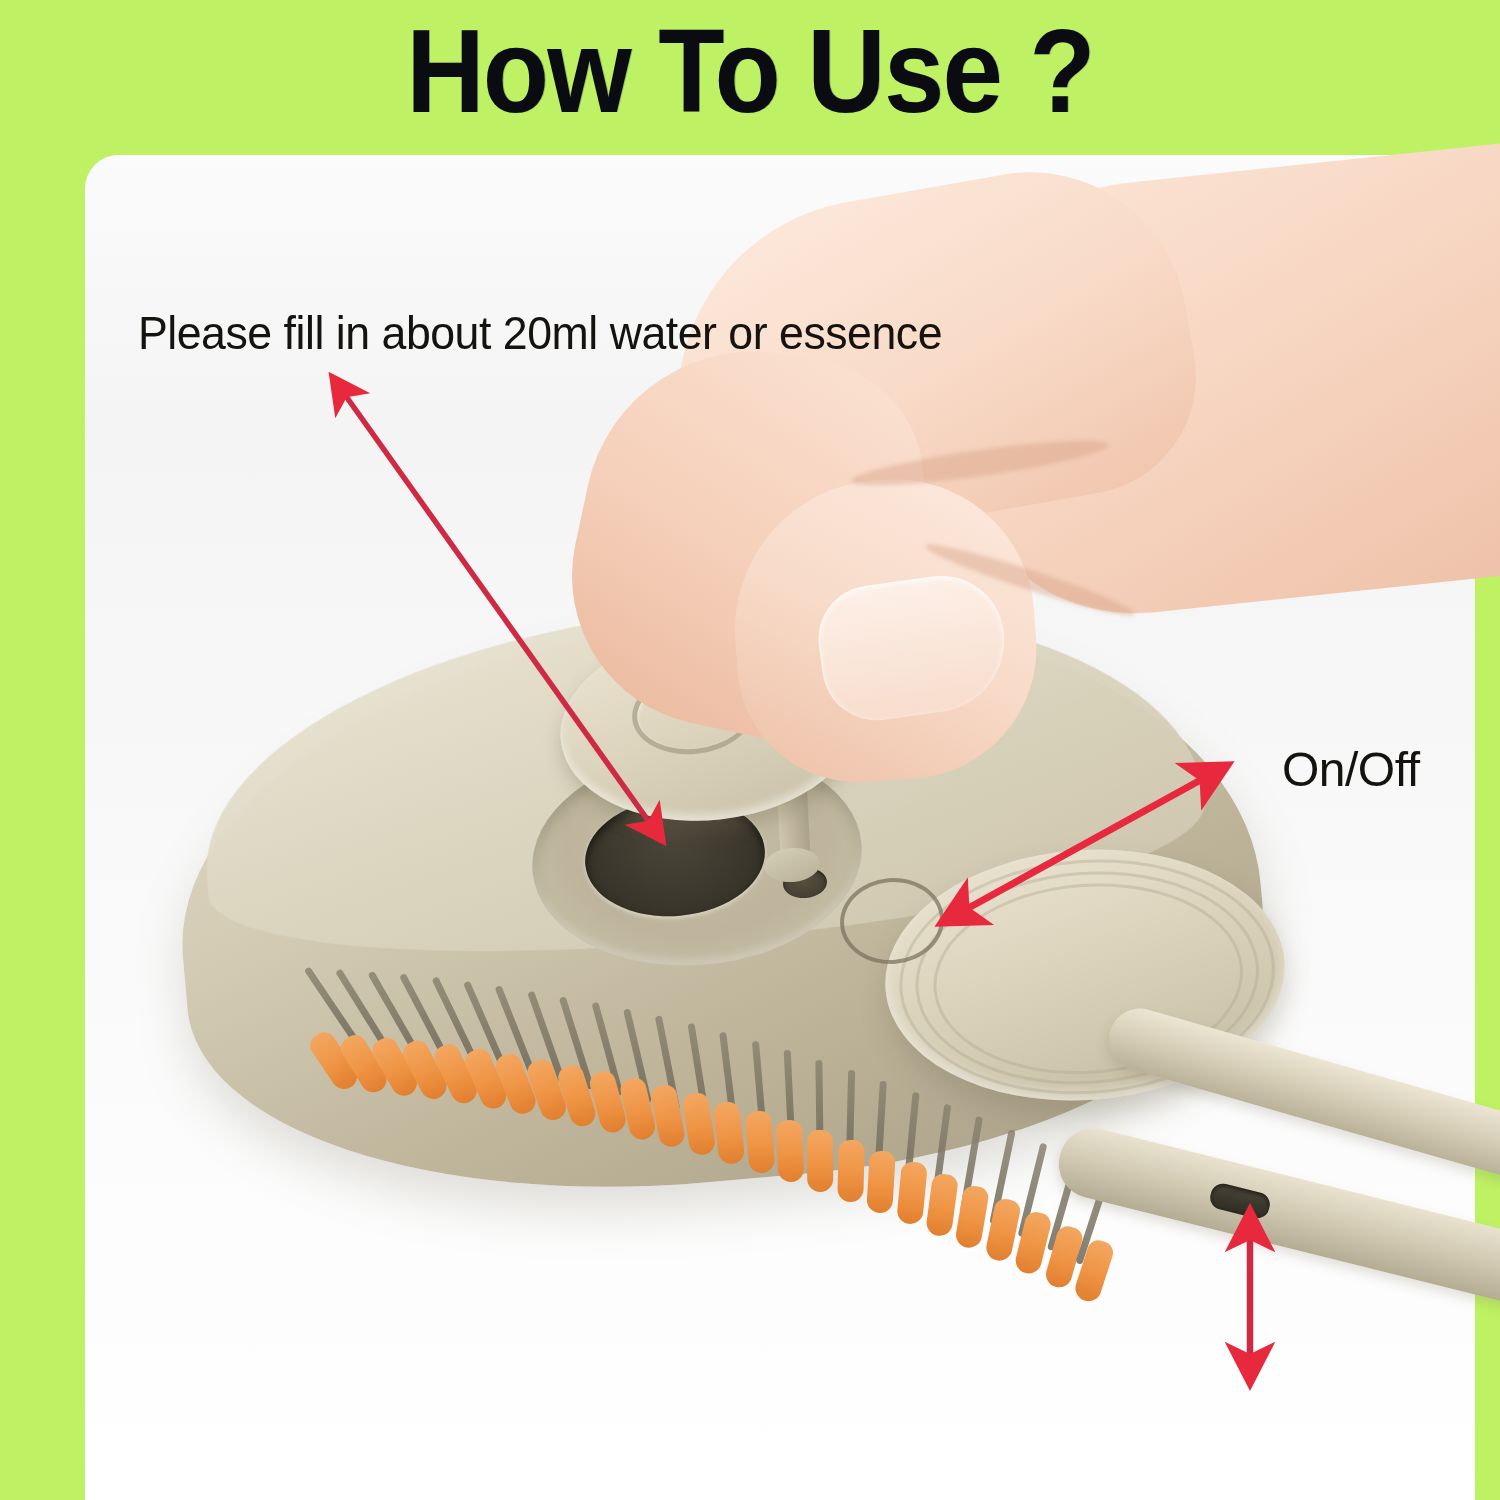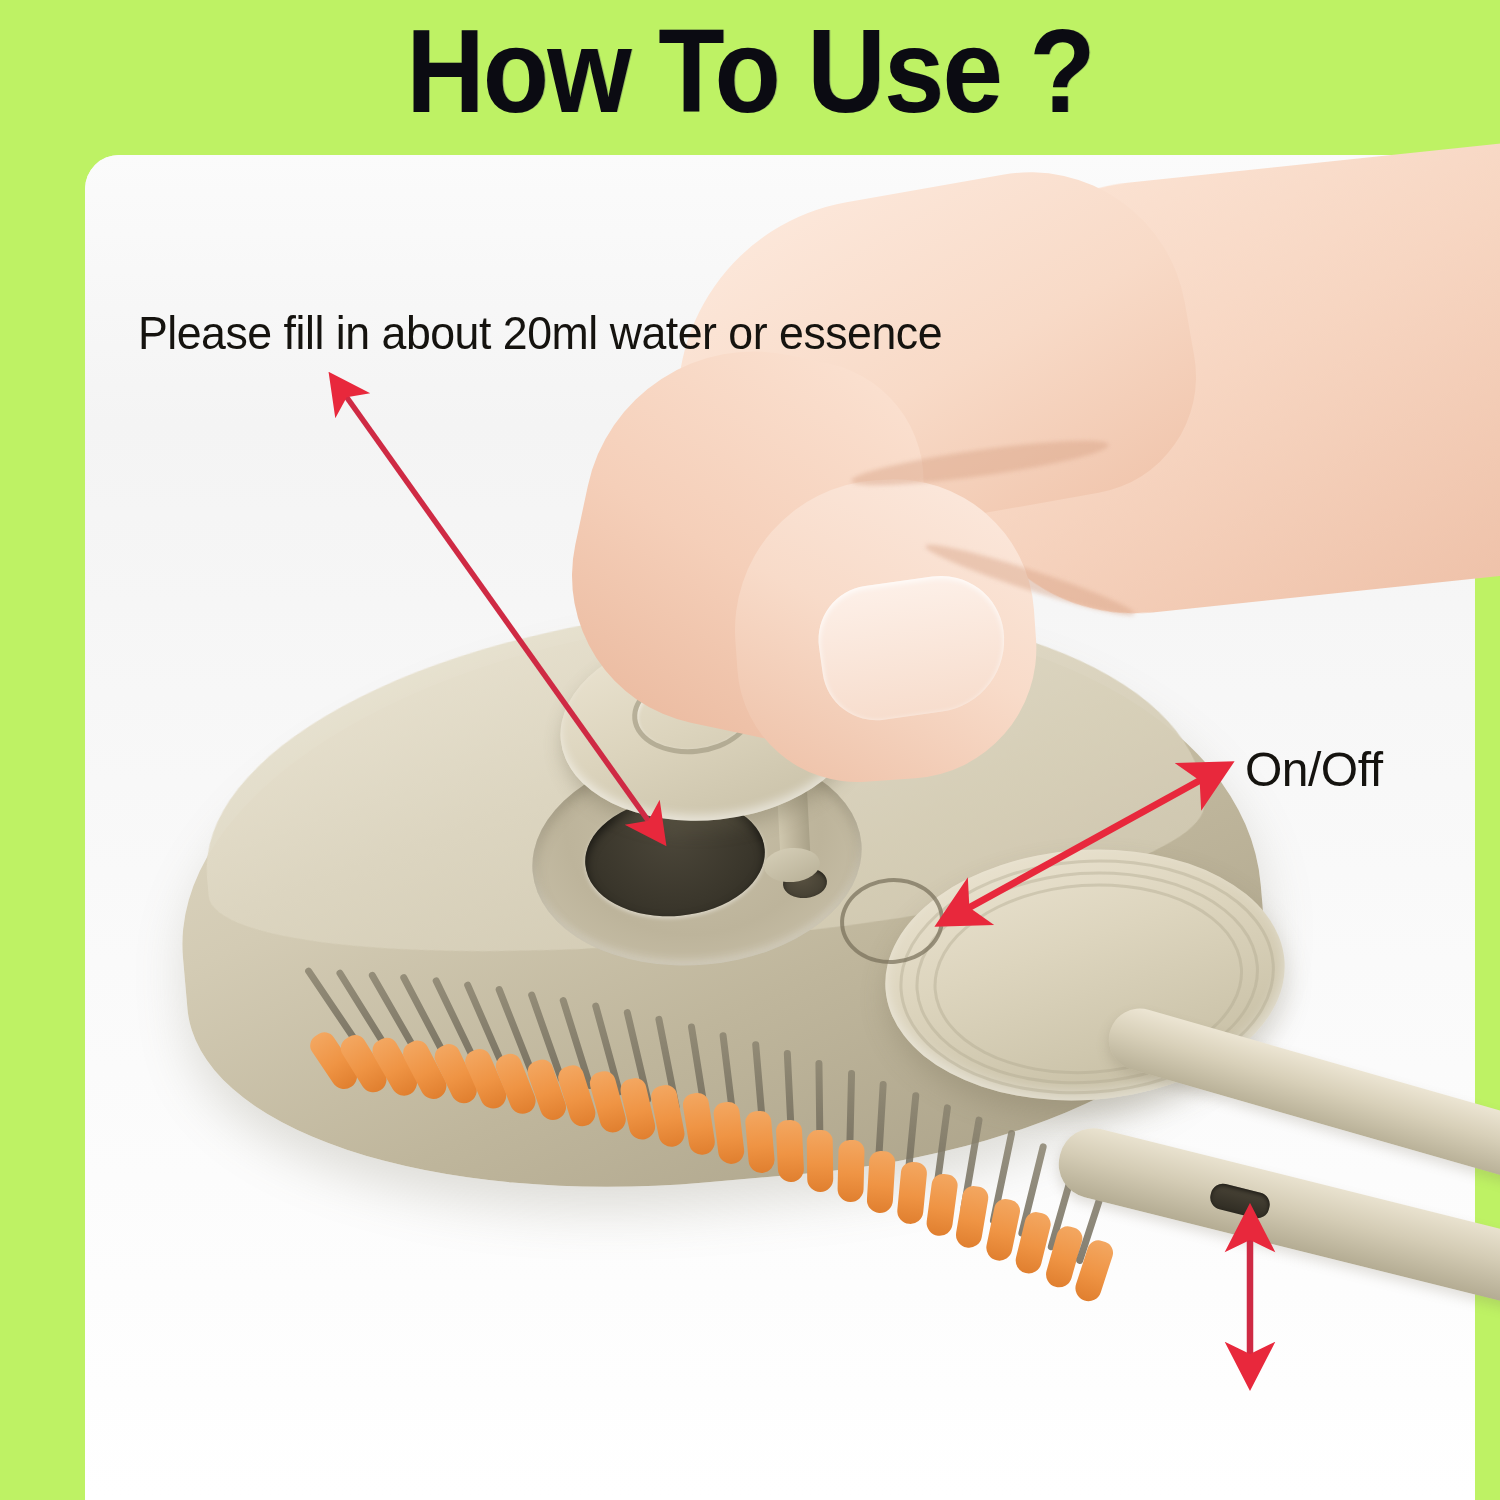--- a/index.html
+++ b/index.html
@@ -128,21 +128,21 @@
        background:linear-gradient(180deg,#f3a761 0%,#ef9444 55%,#e07f2f 100%);}
   .slot{position:absolute;width:7px;height:96px;border-radius:5px;
        background:linear-gradient(180deg,#8b8470 0%,#6d6758 100%);opacity:.85;}
 
   
   .anno{position:absolute;z-index:20;color:#15130f;
         font-family:"Liberation Sans","DejaVu Sans",sans-serif;
         white-space:nowrap;}
   #txtFill{left:138px;top:305px;font-size:47px;letter-spacing:-.5px;
         transform:scaleX(.95);transform-origin:0 50%;}
-  #txtOnOff{left:1245px;top:742px;font-size:48px;letter-spacing:-.5px;text-align:center;}
+  #txtOnOff{left:1282px;top:742px;font-size:48px;letter-spacing:-.5px;text-align:center;}
   #txtPort{left:872px;top:1428px;font-size:48px;letter-spacing:-.5px;}
 
   svg.arrows{position:absolute;left:0;top:0;width:1500px;height:1500px;z-index:18;
              pointer-events:none;}
 </style>
 </head>
 <body>
 
 <div id="stage">
 

